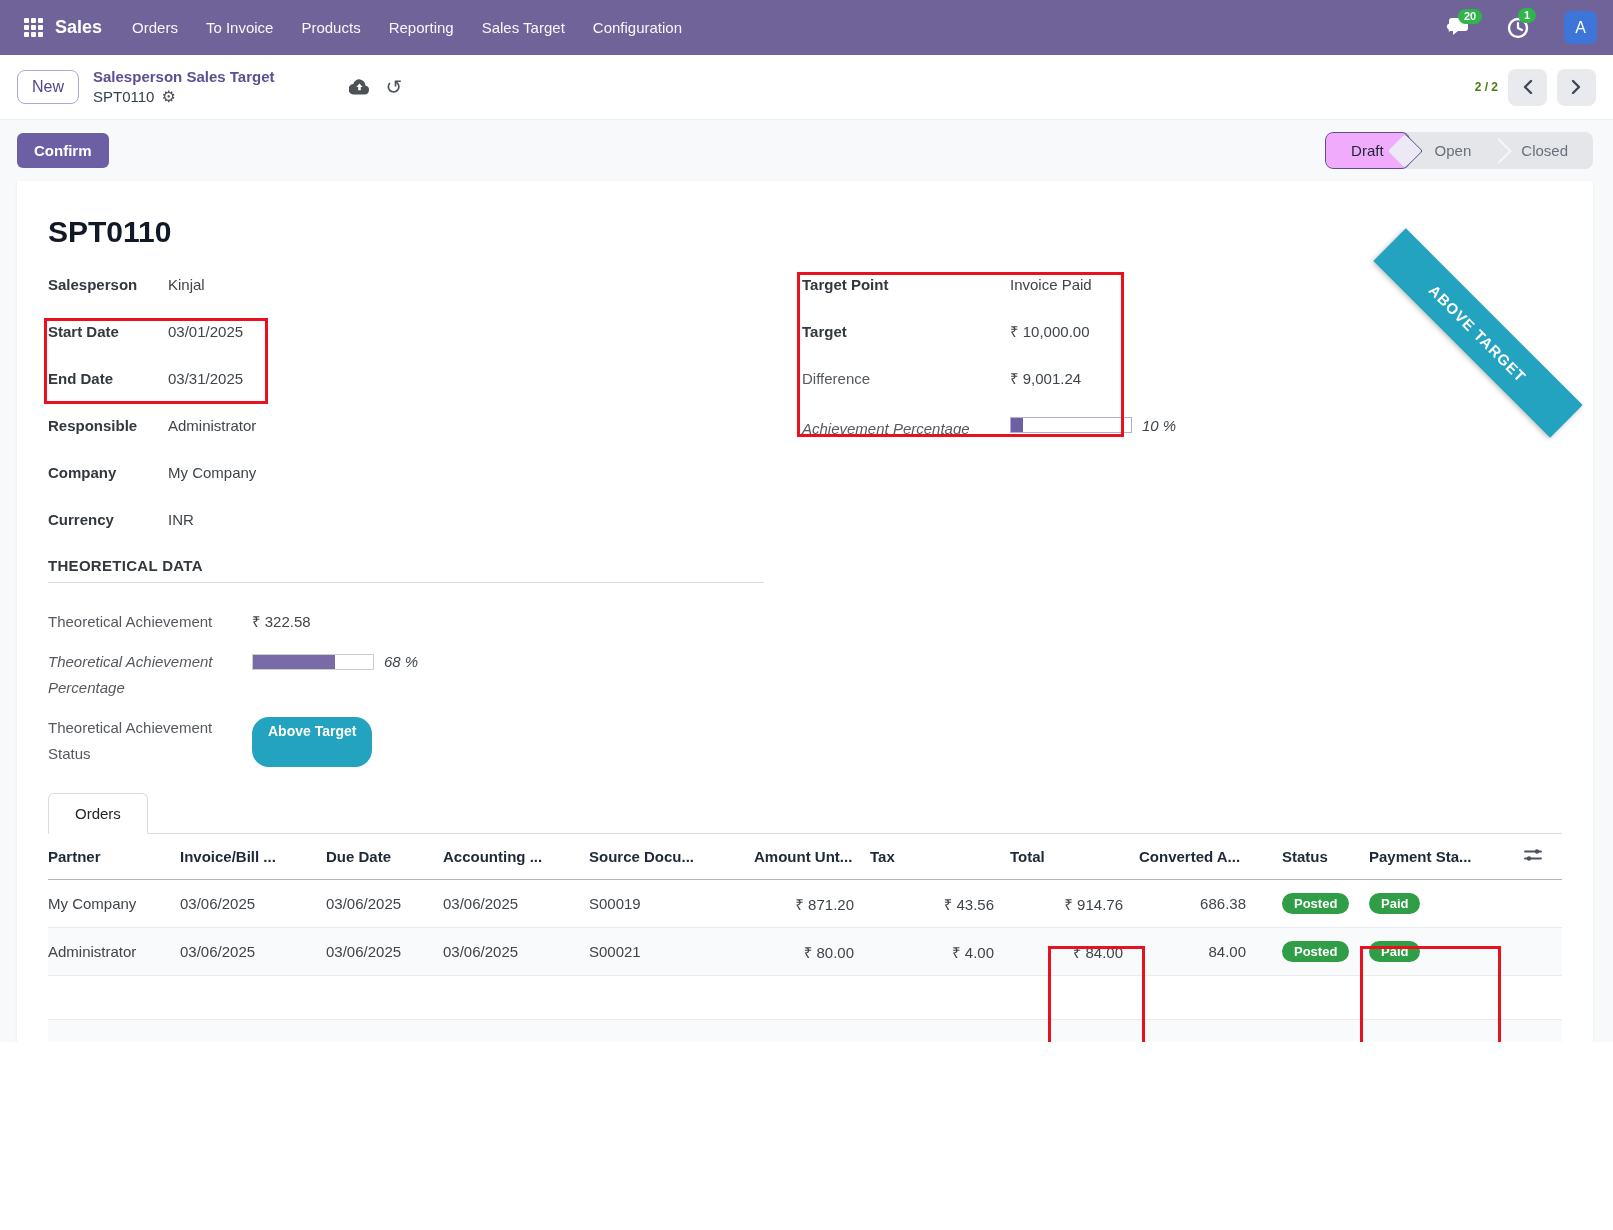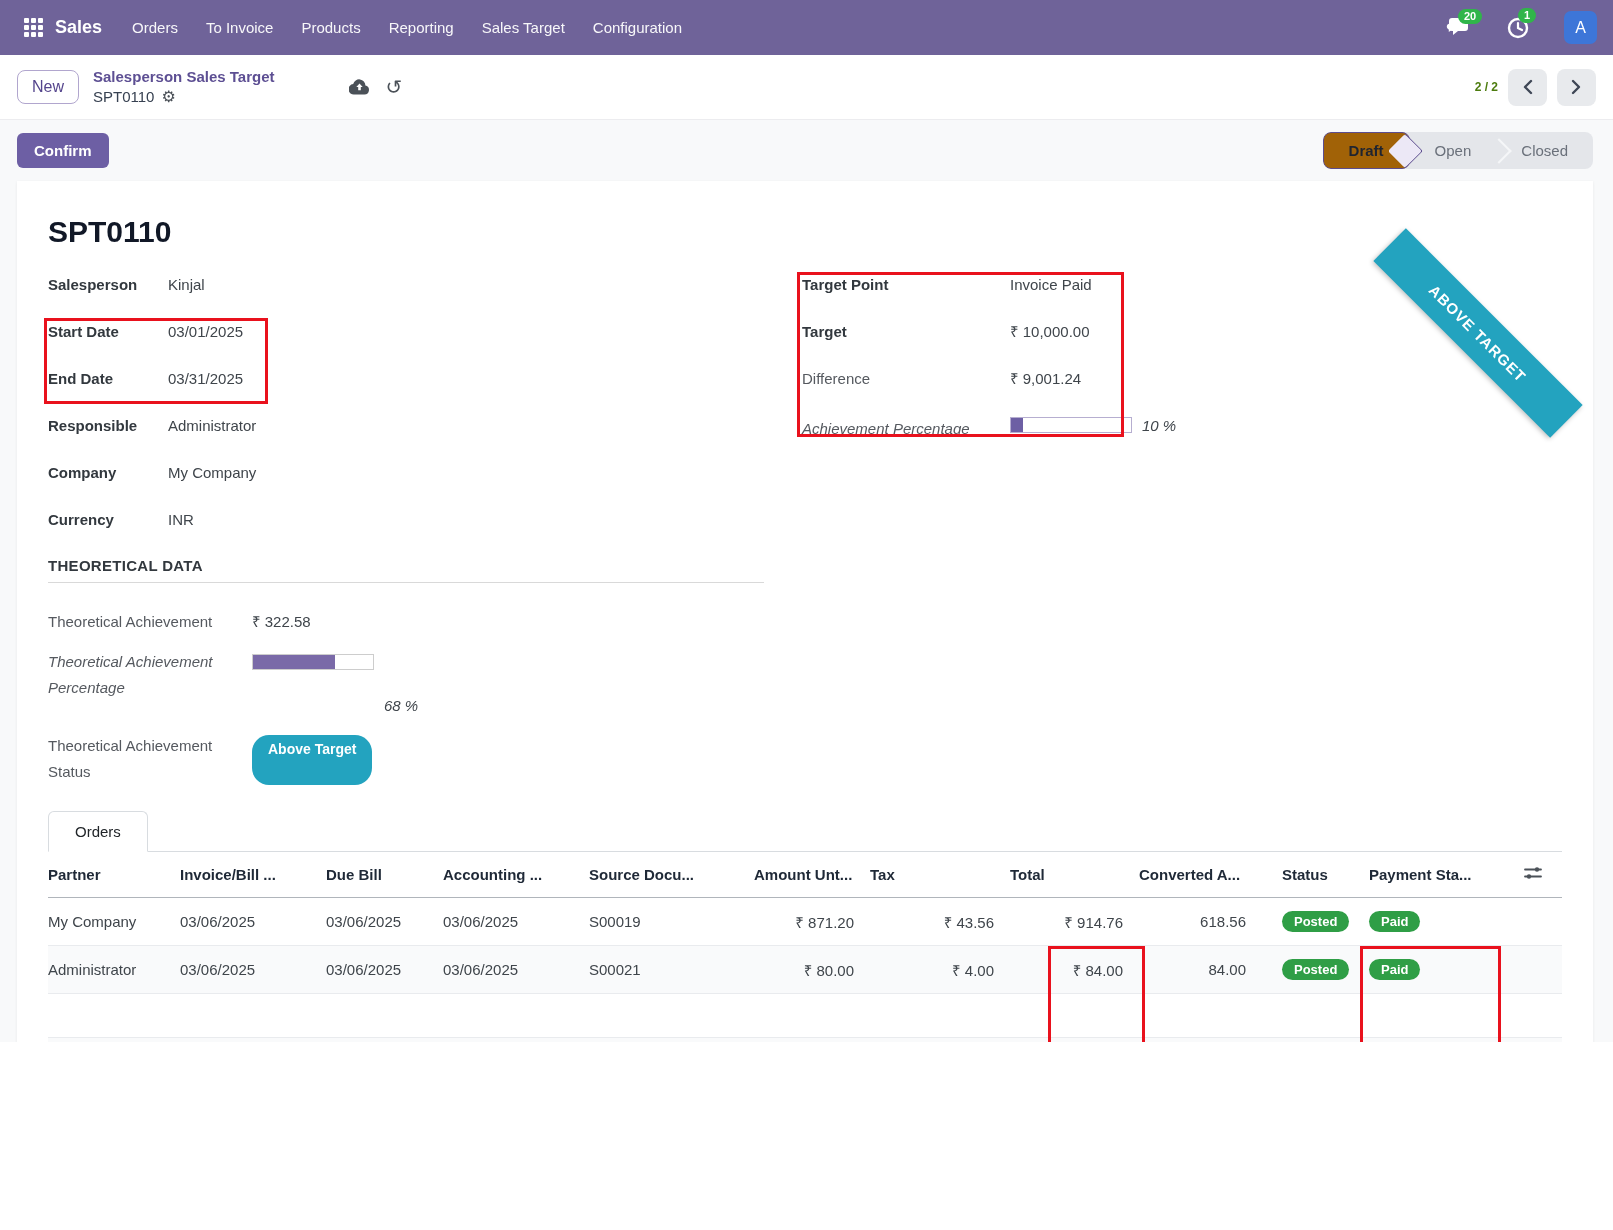--- a/index.html
+++ b/index.html
@@ -33,21 +33,21 @@
                justify-content:center; cursor:pointer; }
 
   
   .page { position:relative; background:#F8F9FA; height:1110px; }
   .action-row { height:61px; display:flex; align-items:center; justify-content:space-between; padding:0 20px 0 17px; }
   .btn-confirm { background:#6D5FA4; color:#fff; border:none; border-radius:6px; font-size:15px; font-weight:700;
                  padding:9px 17px; cursor:pointer; font-family:inherit; }
   .stage-bar { display:flex; background:#E4E6EA; border-radius:8px; height:37px; align-items:stretch; overflow:hidden; }
   .stage { padding:0 25px; display:flex; align-items:center; color:#6A707A; font-size:15px; font-weight:500;
            position:relative; cursor:pointer; }
-  .stage.active { background:#a16207; border:1px solid #5C4D8E; border-radius:8px; color:#1F2430; font-weight:700; z-index:2; }
+  .stage.active { background:#f0abfc; border:1px solid #5C4D8E; border-radius:8px; color:#1F2430; font-weight:400; z-index:2; }
   .stage.active::after { content:''; position:absolute; right:-9px; top:50%; width:24px; height:24px;
            transform:translateY(-50%) rotate(45deg); background:#ECE8F6; border-top:1px solid #5C4D8E;
            border-right:1px solid #5C4D8E; border-radius:3px; }
   .stage.sep::before { content:''; position:absolute; left:-6px; top:50%; width:16px; height:16px;
            transform:translateY(-50%) rotate(45deg); border-top:2px solid #F5F6F8; border-right:2px solid #F5F6F8; }
 
   
   .sheet { margin:0 20px 0 17px; background:#fff; position:relative; height:1049px; padding:28px 31px;
            box-shadow:0 1px 3px rgba(0,0,0,.07); overflow:hidden; }
   .ribbon { position:absolute; top:129px; right:-10px; width:250px; height:46px; background:#23A3BF;
@@ -253,21 +253,21 @@
       <div class="theo">
         <div class="field">
           <span class="lbl">Theoretical Achievement</span>
           <span class="val">₹ 322.58</span>
         </div>
         <div class="field pbar-row">
           <span class="lbl">Theoretical Achievement Percentage</span>
           <span class="pbar">
               <span style="width: 68%;"></span>
             </span>
-          <span class="pbar-txt" style="line-height:26px;margin-top:44px;">68 %</span>
+          <span class="pbar-txt" style="line-height:26px;">68 %</span>
         </div>
         <div class="field">
           <span class="lbl">Theoretical Achievement Status</span>
           <span class="badge-teal">Above Target</span>
         </div>
       </div>
 
       <div class="notebook">
         <div class="tabbar">
           <span class="tab">Orders</span>
@@ -285,21 +285,21 @@
               <col style="width:129px">
             <col style="width:123px">
               <col style="width:107px" class="col-status">
               <col style="width:142px">
               <col style="width:59px">
           </colgroup>
           <thead>
             <tr>
               <th>Partner</th>
               <th>Invoice/Bill ...</th>
-              <th>Due Bill</th>
+              <th>Due Date</th>
               <th>Accounting ...</th>
               <th>Source Docu...</th>
               <th class="num">Amount Unt...</th>
               <th class="num">Tax</th>
               <th class="num">Total</th>
               <th class="num">Converted A...</th>
               <th style="padding-left:28px">Status</th>
               <th>Payment Sta...</th>
               <th style="text-align:center">
                 <svg width="18" height="16" viewBox="0 0 18 16" style="display:inline-block">
@@ -314,21 +314,21 @@
           <tbody>
             <tr>
               <td>My Company</td>
               <td>03/06/2025</td>
               <td>03/06/2025</td>
               <td>03/06/2025</td>
               <td>S00019</td>
               <td class="num">₹ 871.20</td>
               <td class="num">₹ 43.56</td>
               <td class="num">₹ 914.76</td>
-              <td class="num">618.56</td>
+              <td class="num">686.38</td>
               <td class="cell-status"><span class="pill-green">Posted</span></td>
               <td><span class="pill-green">Paid</span></td>
               <td></td>
             </tr>
             <tr>
               <td>Administrator</td>
               <td>03/06/2025</td>
               <td>03/06/2025</td>
               <td>03/06/2025</td>
               <td>S00021</td>

